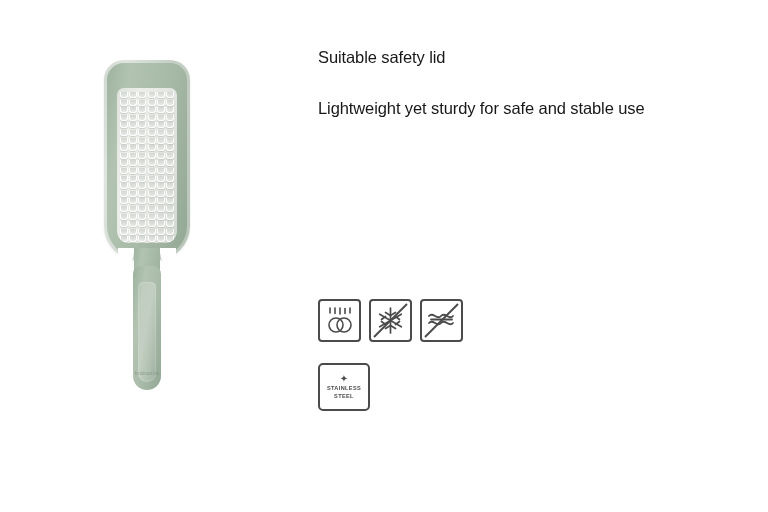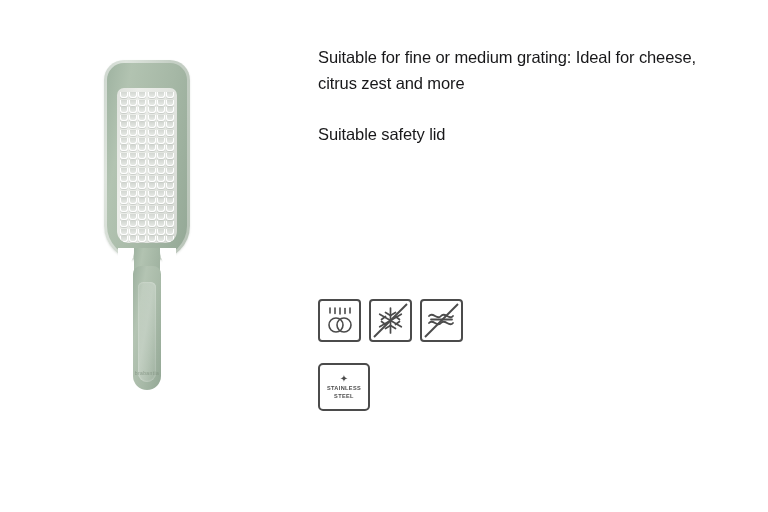--- a/index.html
+++ b/index.html
@@ -383,22 +383,22 @@
 
     <div class="grater-handle">
       <div class="handle-inset"></div>
       <div class="handle-brand">brabantia</div>
     </div>
 
   </div>
 </div>
 
 <div id="feature-list">
-  <p class="feature-line">Suitable for fine or medium grating: Ideal for cheese, citrus zest and more</p>
   <p class="feature-line">Suitable safety lid</p>
+  <p class="feature-line">Lightweight yet sturdy for safe and stable use</p>
 </div>
 
 <div id="care-icons">
 
   <div class="care-icon">
     <svg width="39" height="39" viewBox="0 0 39 39" aria-hidden="true">
       <g stroke="#4b4b4b" stroke-width="1.6" fill="none" stroke-linecap="round">
         <line x1="10" y1="7" x2="10" y2="12"></line>
         <line x1="15" y1="7" x2="15" y2="12.5"></line>
         <line x1="20" y1="7" x2="20" y2="13"></line>

